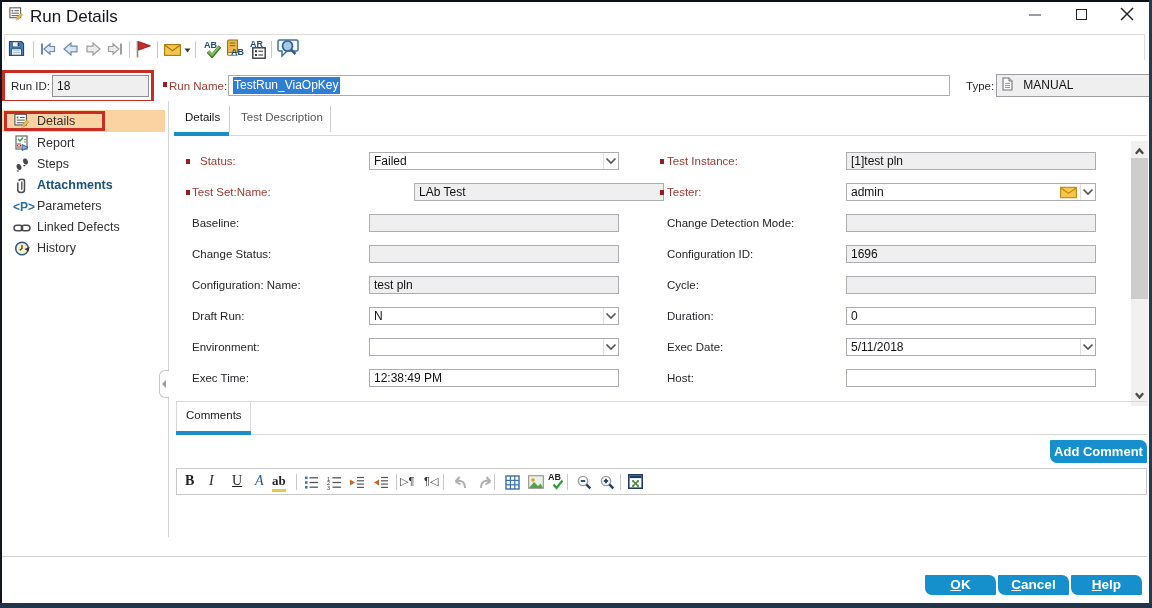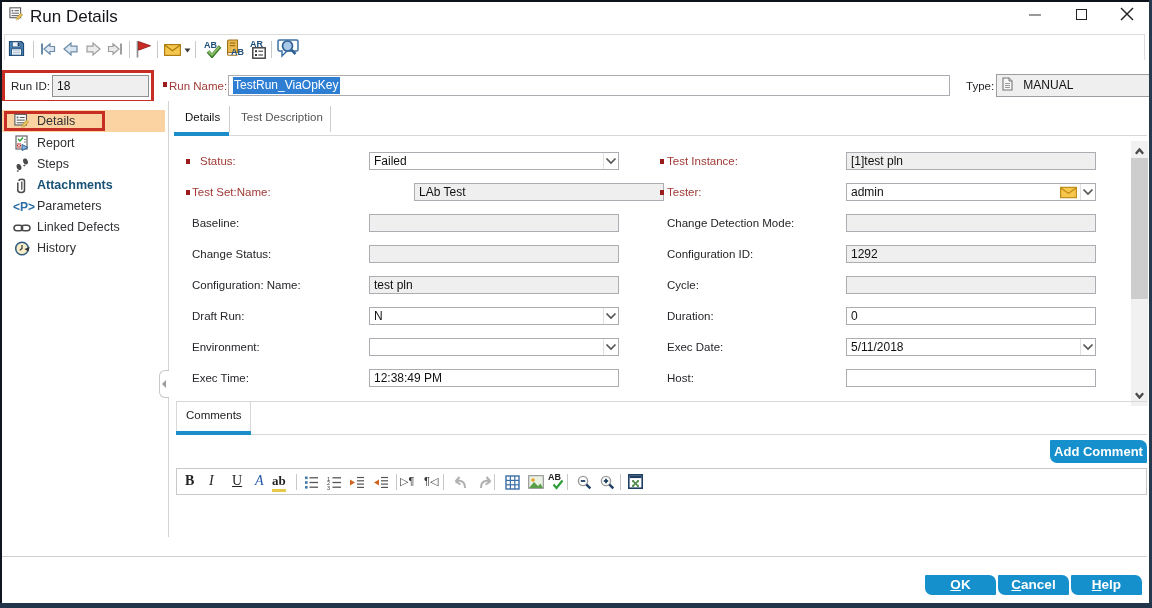--- a/index.html
+++ b/index.html
@@ -262,21 +262,21 @@
       </svg>
       <div class="combo-btn">
           <svg class="chev" width="12" height="8" viewBox="0 0 12 8">
             <path d="M1.5 1.5 L6 6 L10.5 1.5" fill="none" stroke="#555" stroke-width="1.7"></path>
           </svg>
         </div>
     </div>
     <div class="lbl" style="left:667px;top:217px;">Change Detection Mode:</div>
     <div class="fld dis" style="left:846px;top:214px;width:250px;"></div>
     <div class="lbl" style="left:667px;top:248px;">Configuration ID:</div>
-    <div class="fld dis" style="left:846px;top:245px;width:250px;">1292</div>
+    <div class="fld dis" style="left:846px;top:245px;width:250px;">1696</div>
     <div class="lbl" style="left:667px;top:279px;">Cycle:</div>
     <div class="fld dis" style="left:846px;top:276px;width:250px;"></div>
     <div class="lbl" style="left:667px;top:310px;">Duration:</div>
     <div class="fld" style="left:846px;top:307px;width:250px;">0</div>
     <div class="lbl" style="left:667px;top:341px;">Exec Date:</div>
     <div class="fld" style="left:846px;top:338px;width:250px;">5/11/2018
       <div class="combo-btn">
           <svg class="chev" width="12" height="8" viewBox="0 0 12 8">
             <path d="M1.5 1.5 L6 6 L10.5 1.5" fill="none" stroke="#555" stroke-width="1.7"></path>
           </svg>

